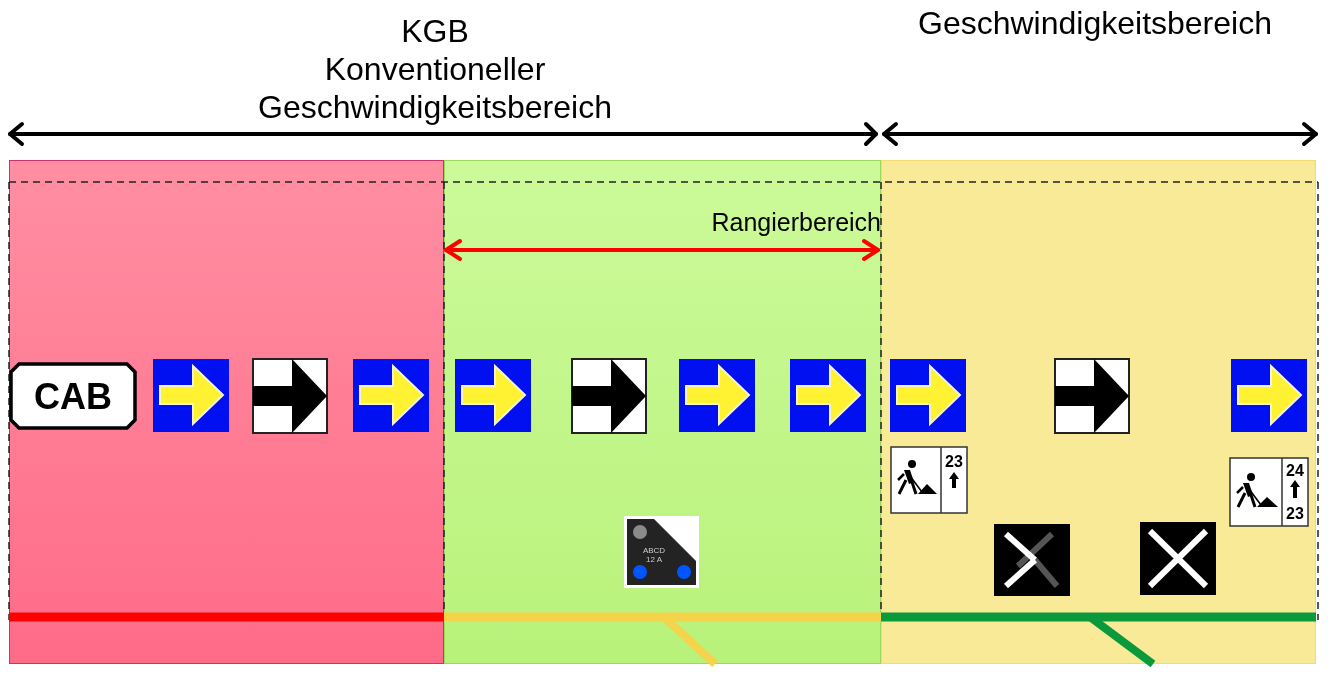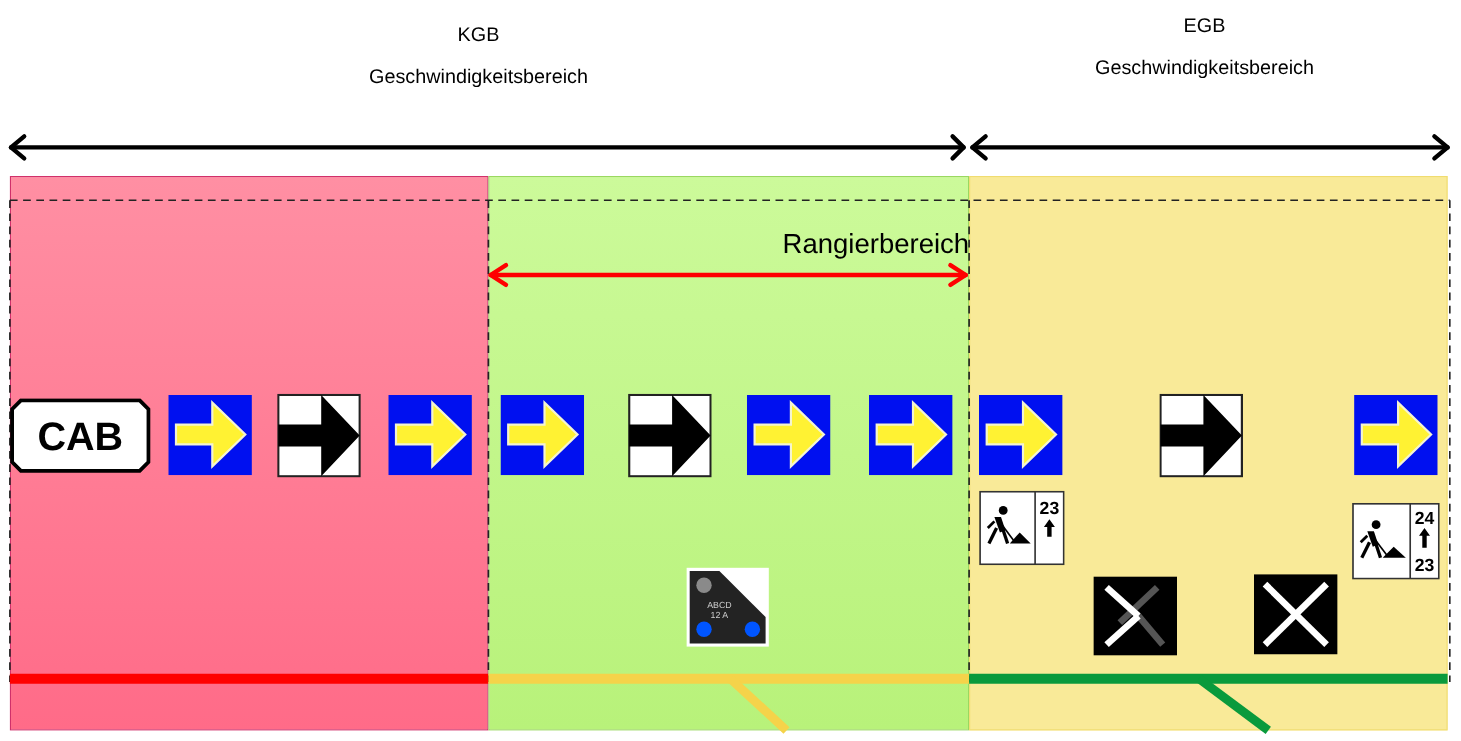--- a/index.html
+++ b/index.html
@@ -1,31 +1,31 @@
 <!DOCTYPE html>
 <html><head>
 <meta charset="utf-8">
 <style>
   html, body { margin:0; padding:0; background:#ffffff; }
   body { width:1328px; height:674px; position:relative; overflow:hidden; font-family:"Liberation Sans", sans-serif; }
-  .title { position:absolute; text-align:center; font-size:18px; line-height:38px; color:#000; }
+  .title { position:absolute; text-align:center; font-size:32px; line-height:38px; color:#000; }
   .zone { position:absolute; top:160px; height:504px; }
   .sign { position:absolute;text-align:right; }
   svg { display:block; }
   .label-rang { position:absolute; font-size:25px; color:#000; text-align:right; }
 </style>
 </head>
 <body>
 
 <div class="title" style="left:210px; top:12px; width:450px;">
   <div>KGB</div>
+  <div>Konventioneller</div>
   <div>Geschwindigkeitsbereich</div>
 </div>
 <div class="title" style="left:870px; top:4px; width:450px;">
-  <div>EGB</div>
   <div>Geschwindigkeitsbereich</div>
 </div>
 
 <svg style="position:absolute; left:0; top:118px;" width="1328" height="34">
   <g stroke="#000" stroke-width="4" fill="none" stroke-linecap="round" stroke-linejoin="round">
     <line x1="10" y1="16" x2="876" y2="16"></line>
     <polyline points="22,6 10,16 22,26"></polyline>
     <polyline points="866,6 876,16 866,26"></polyline>
   </g>
   <g stroke="#000" stroke-width="4" fill="none" stroke-linecap="round" stroke-linejoin="round">

